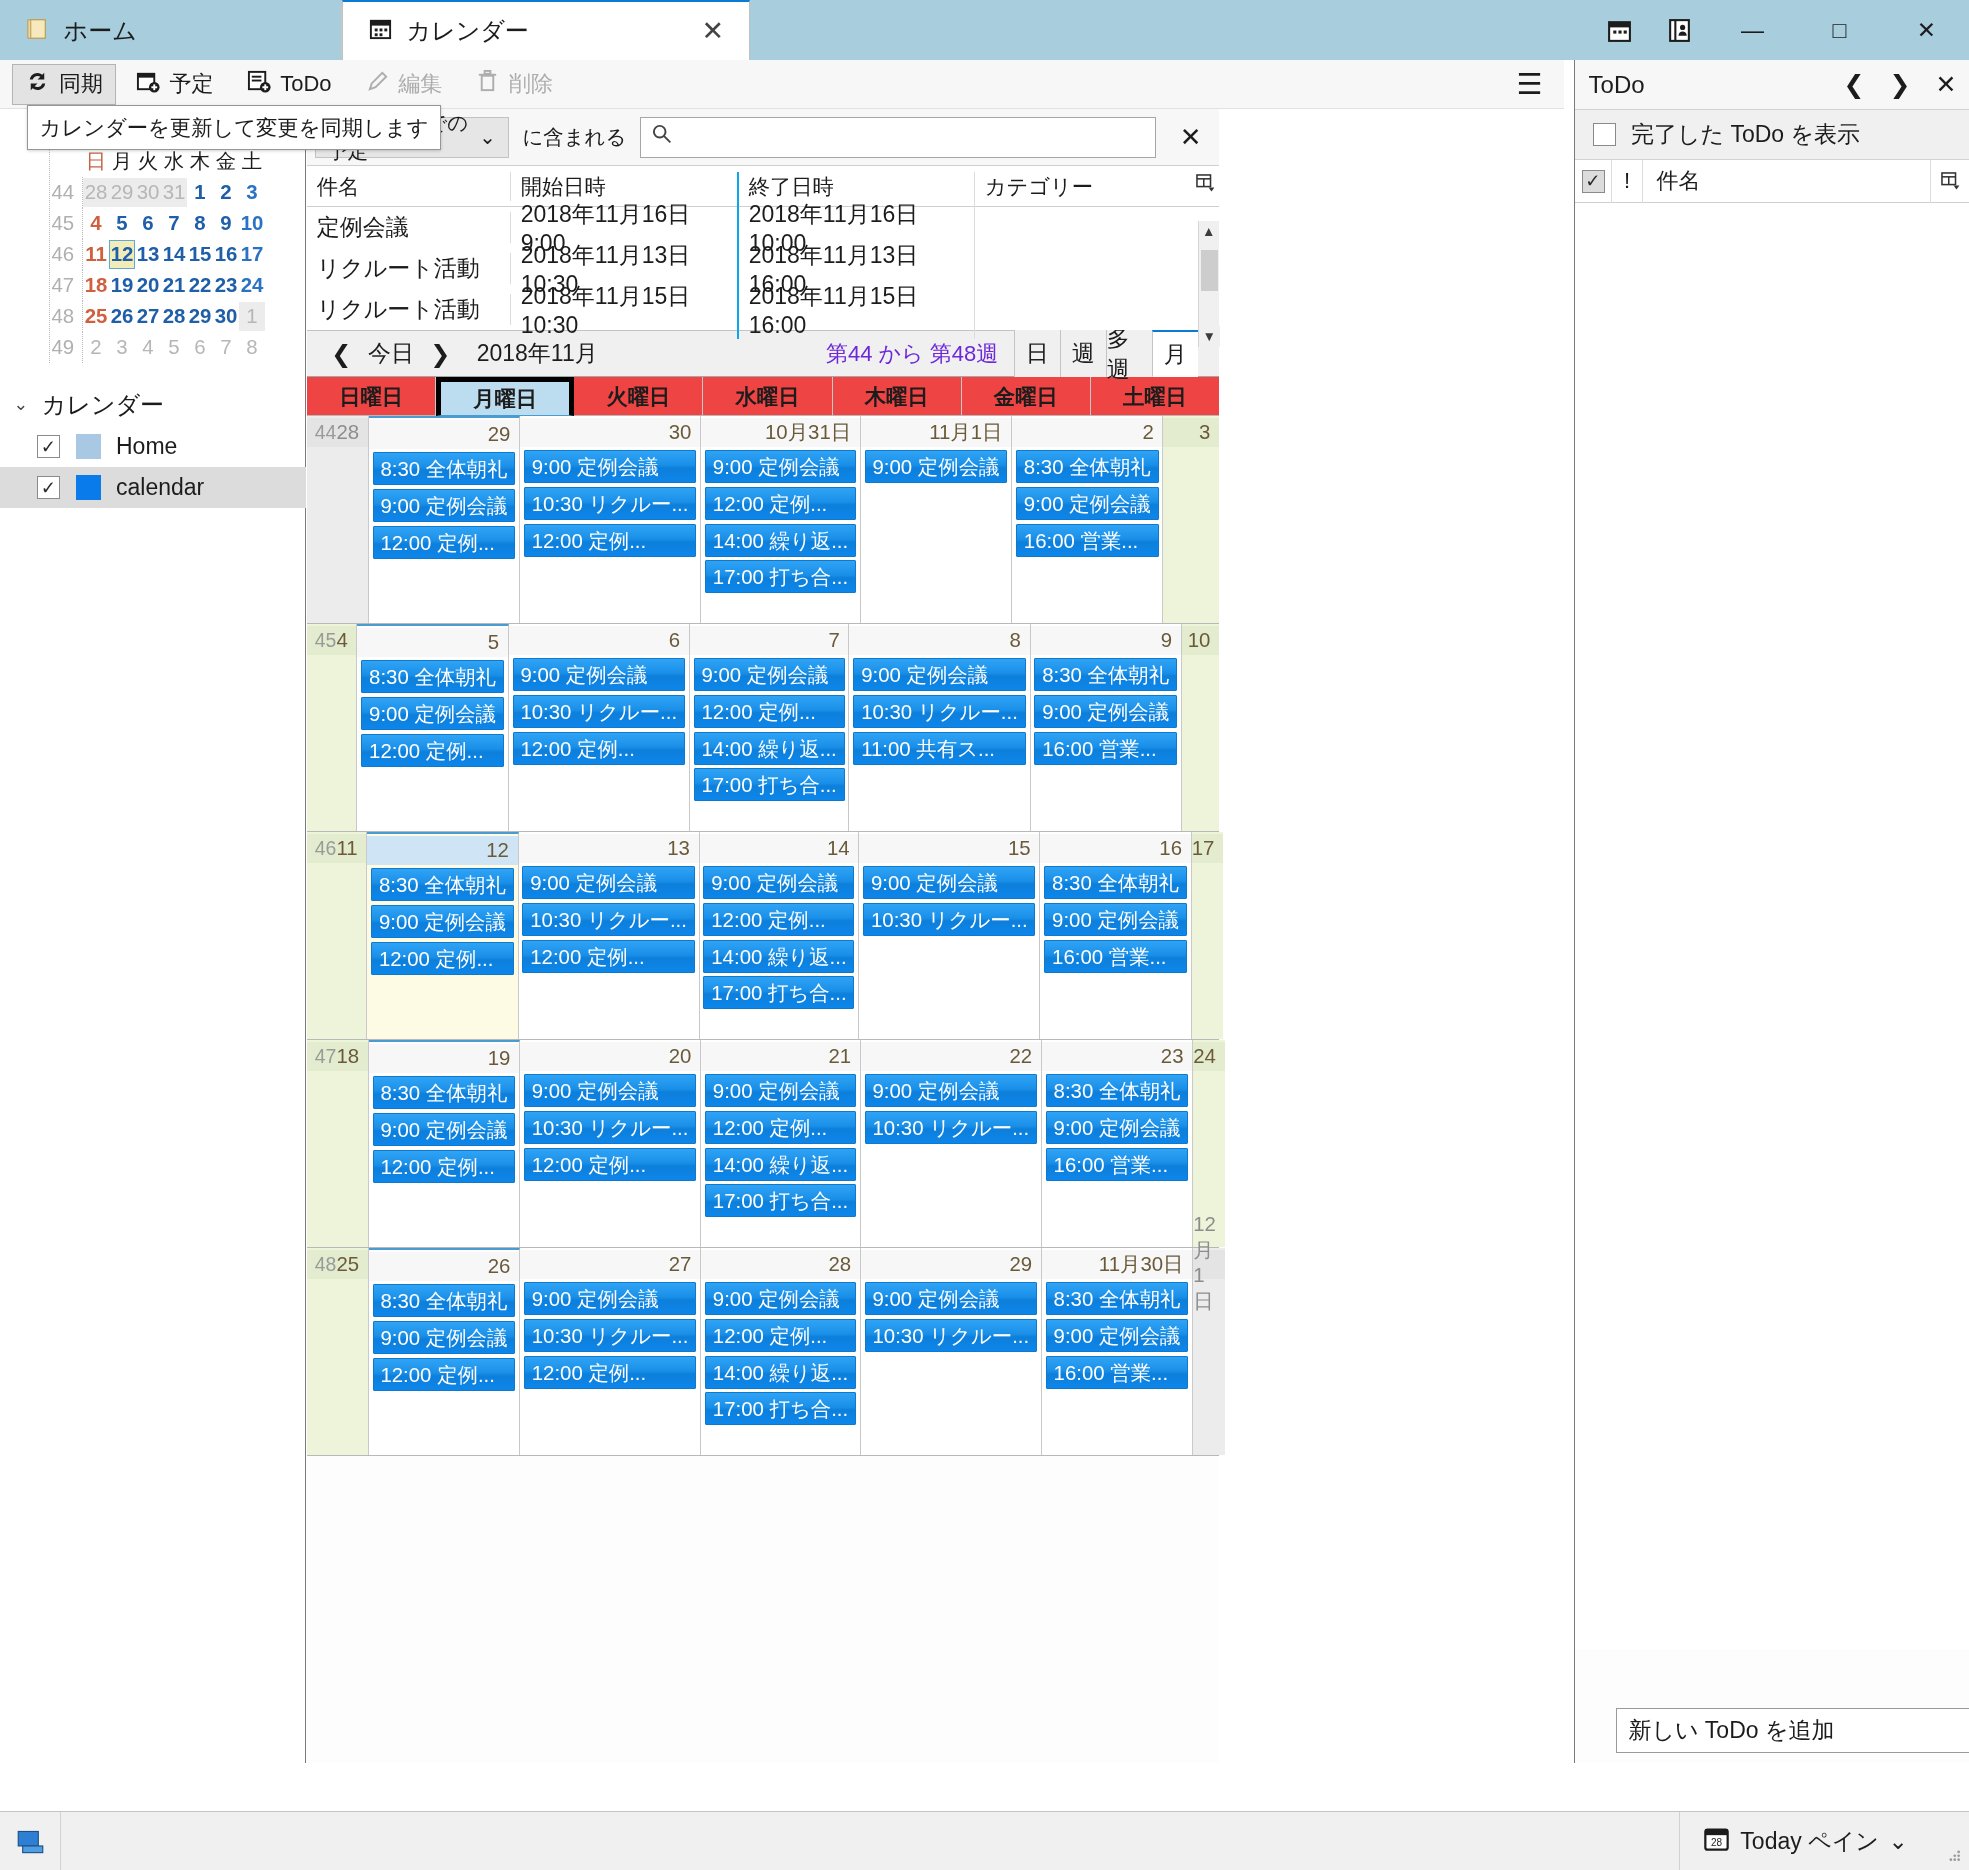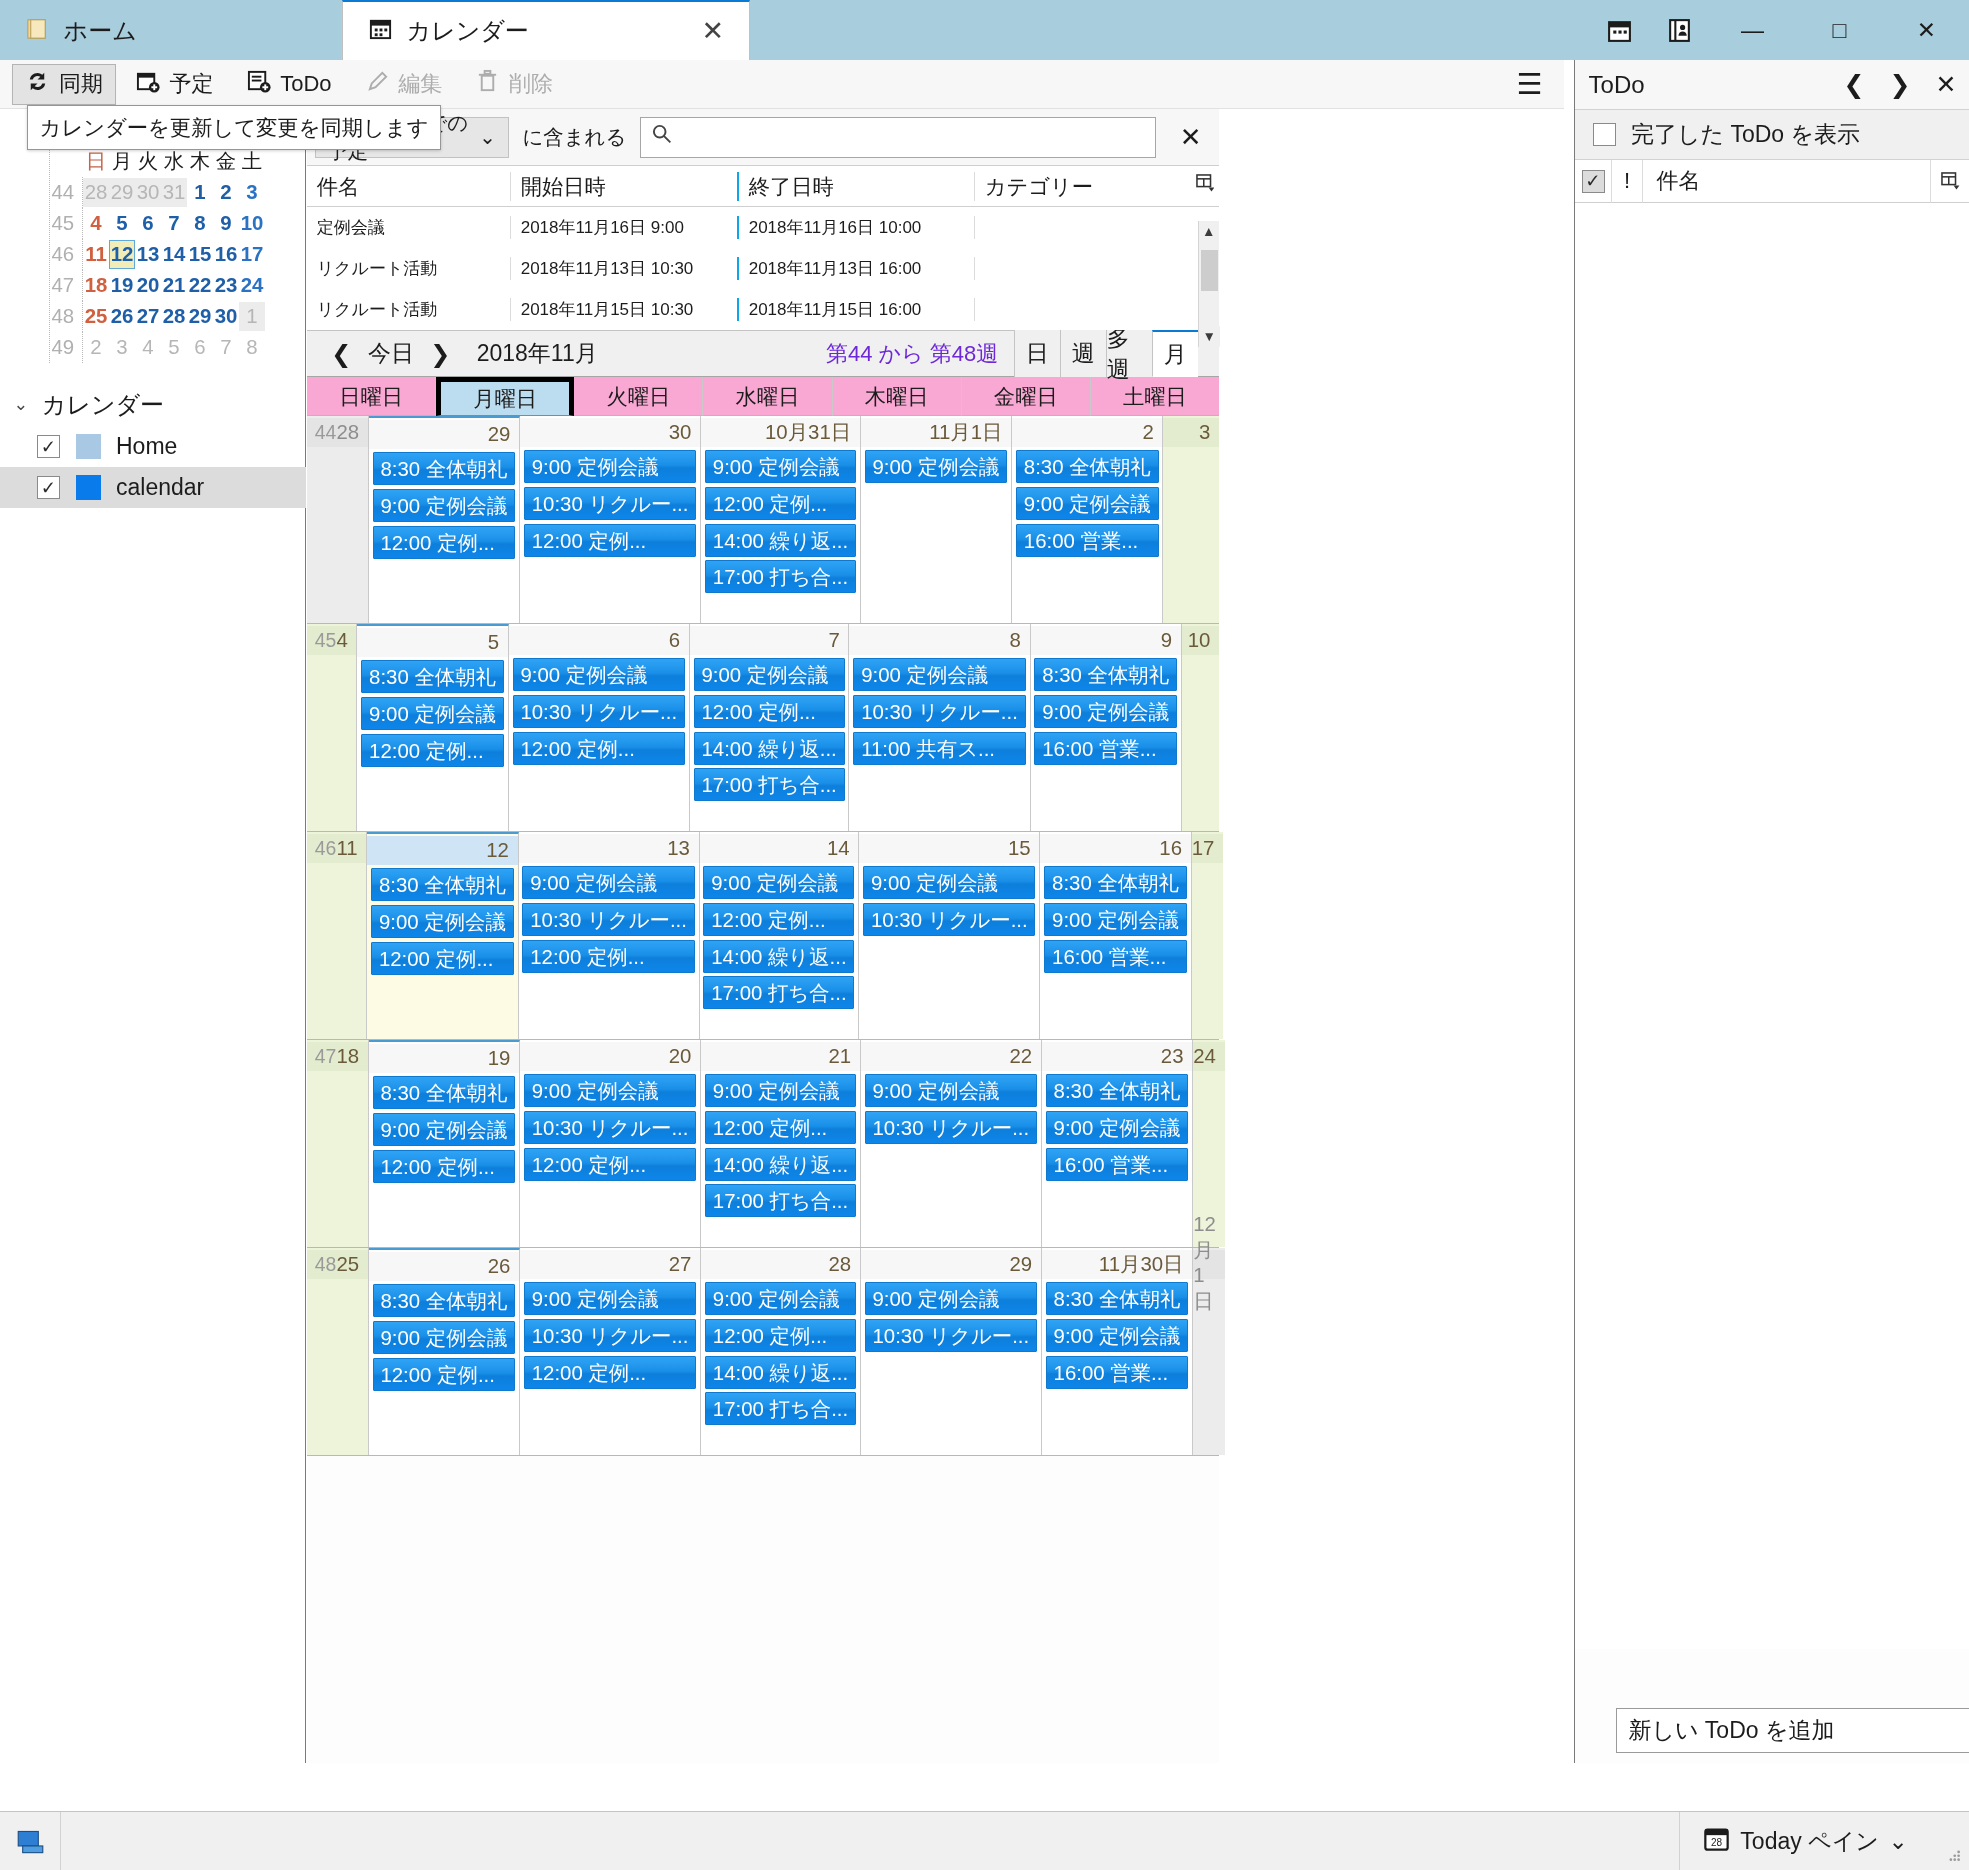--- a/index.html
+++ b/index.html
@@ -148,21 +148,21 @@
     border-bottom: 1px solid #cfcfcf; font-size: 21.3px; color: #1c1c1c;
   }
   .evhead > div, .evrow > div { padding-left: 9.7px; }
   .c-name { width: 204px; border-right: 1px solid #dcdcdc; }
   .c-start { width: 228px; border-right: 2px solid #0ea5e9; }
   .c-end { width: 236px; border-right: 1px solid #dcdcdc; }
   .c-cat { width: 209px; }
   .c-icon { width: 32px; text-align: center; padding: 0; font-size: 18.4px; color: #333; }
   .evrow {
     display: flex; height: 41px; align-items: center;
-    font-size: 17px; color: #1c1c1c;
+    font-size: 23px; color: #1c1c1c;
   }
   .ev-scroll {
     position: absolute; right: 0; top: 56px; width: 21.3px; height: 126px;
     background: #f0f0f0; border-left: 1px solid #d4d4d4;
   }
   .ev-arrow {
     height: 21.3px; display: flex; align-items: center; justify-content: center;
     font-size: 13.6px; color: #3c3c3c; background: #f0f0f0;
   }
   .ev-thumb { position: absolute; top: 29px; left: 1.9px; width: 17.5px; height: 41px; background: #cdcdcd; }
@@ -178,21 +178,21 @@
   .nav-weeks { margin-left: auto; font-size: 22px; color: #6d28d9; padding-right: 15.5px; }
   .viewbtns { display: flex; height: 47px; }
   .vbtn {
     width: 46px; display: flex; align-items: center; justify-content: center;
     font-size: 23px; color: #1c1c1c;
     border-left: 1px solid #c4c4c4; background: #f0f0f0;
   }
   .vbtn.active { background: #ffffff; border-top: 2.9px solid #0a7bd5; border-bottom: 1.9px solid #fff; }
   .vbtn-end { width: 21.3px; border-left: 1px solid #c4c4c4; background: #f0f0f0; }
 
-  .dowhead { display: flex; height: 39px; background: #f9a8d4; }
+  .dowhead { display: flex; height: 39px; background: #ef4444; font-weight: bold; }
   .dow {
     flex: 1; display: flex; align-items: center; justify-content: center;
     font-size: 21.3px; color: #1c1c1c;
     border-right: 1px solid #c9c9c9; border-bottom: 1px solid #b8b8b8;
   }
   .dow.sel {
     background: #bcdcf0; border: 5px solid #000000; border-bottom: 1px solid #4a9bd1;
   }
   .dow:last-child { border-right: none; }
 

